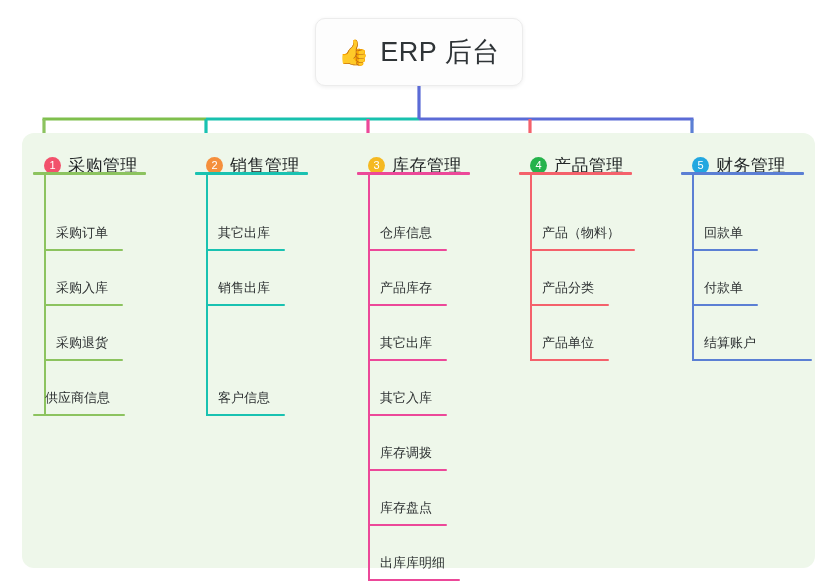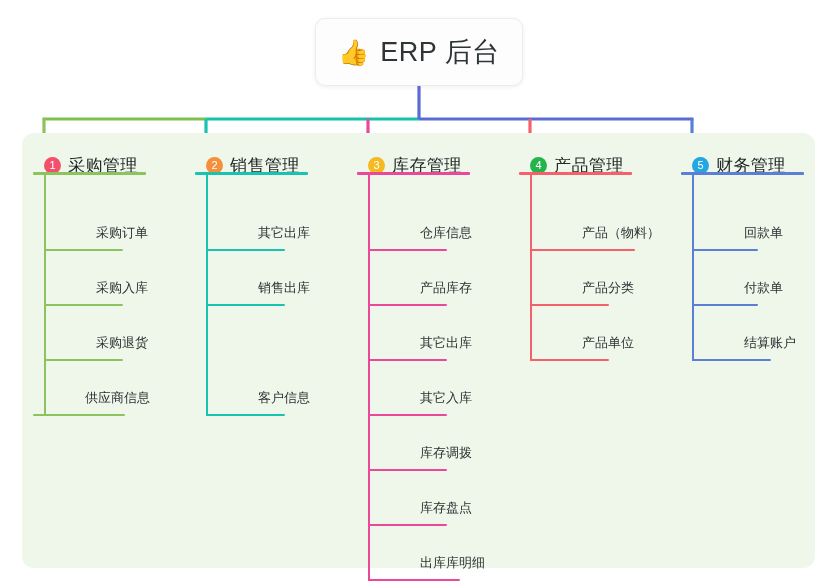--- a/index.html
+++ b/index.html
@@ -116,21 +116,20 @@
     left: 22px;
     height: 55px;
   }
   .leaf-label {
     position: absolute;
     left: 12px;
     bottom: 9px;
     font-size: 13px;
     color: #2d3132;
     white-space: nowrap;
-    margin-left: 40px;
   }
   .leaf-underline {
     position: absolute;
     left: 0;
     bottom: 0;
     height: 2px;
     border-radius: 1px;
   }
 </style>
 </head>
@@ -266,18 +265,18 @@
       <div class="col-underline" style="background: rgb(91, 127, 212); width: 123px; left: 0px;"></div>
       <div class="spine" style="background: rgb(91, 127, 212); left: 11px; height: 189px;"></div>
       <div class="leaf" style="left: 11px; top: 63px; width: 66px;">
         <span class="leaf-label">回款单</span>
         <div class="leaf-underline" style="background: rgb(91, 127, 212); width: 100%;"></div>
       </div>
       <div class="leaf" style="left: 11px; top: 118px; width: 66px;">
         <span class="leaf-label">付款单</span>
         <div class="leaf-underline" style="background: rgb(91, 127, 212); width: 100%;"></div>
       </div>
-      <div class="leaf" style="left: 11px; top: 173px; width: 79px;">
+      <div class="leaf" style="left: 11px; top: 173px; width: 79px; padding-left: 41px;">
         <span class="leaf-label">结算账户</span>
         <div class="leaf-underline" style="background: rgb(91, 127, 212); width: 100%;"></div>
       </div>
     </div>
   </div>
 
 </body></html>

